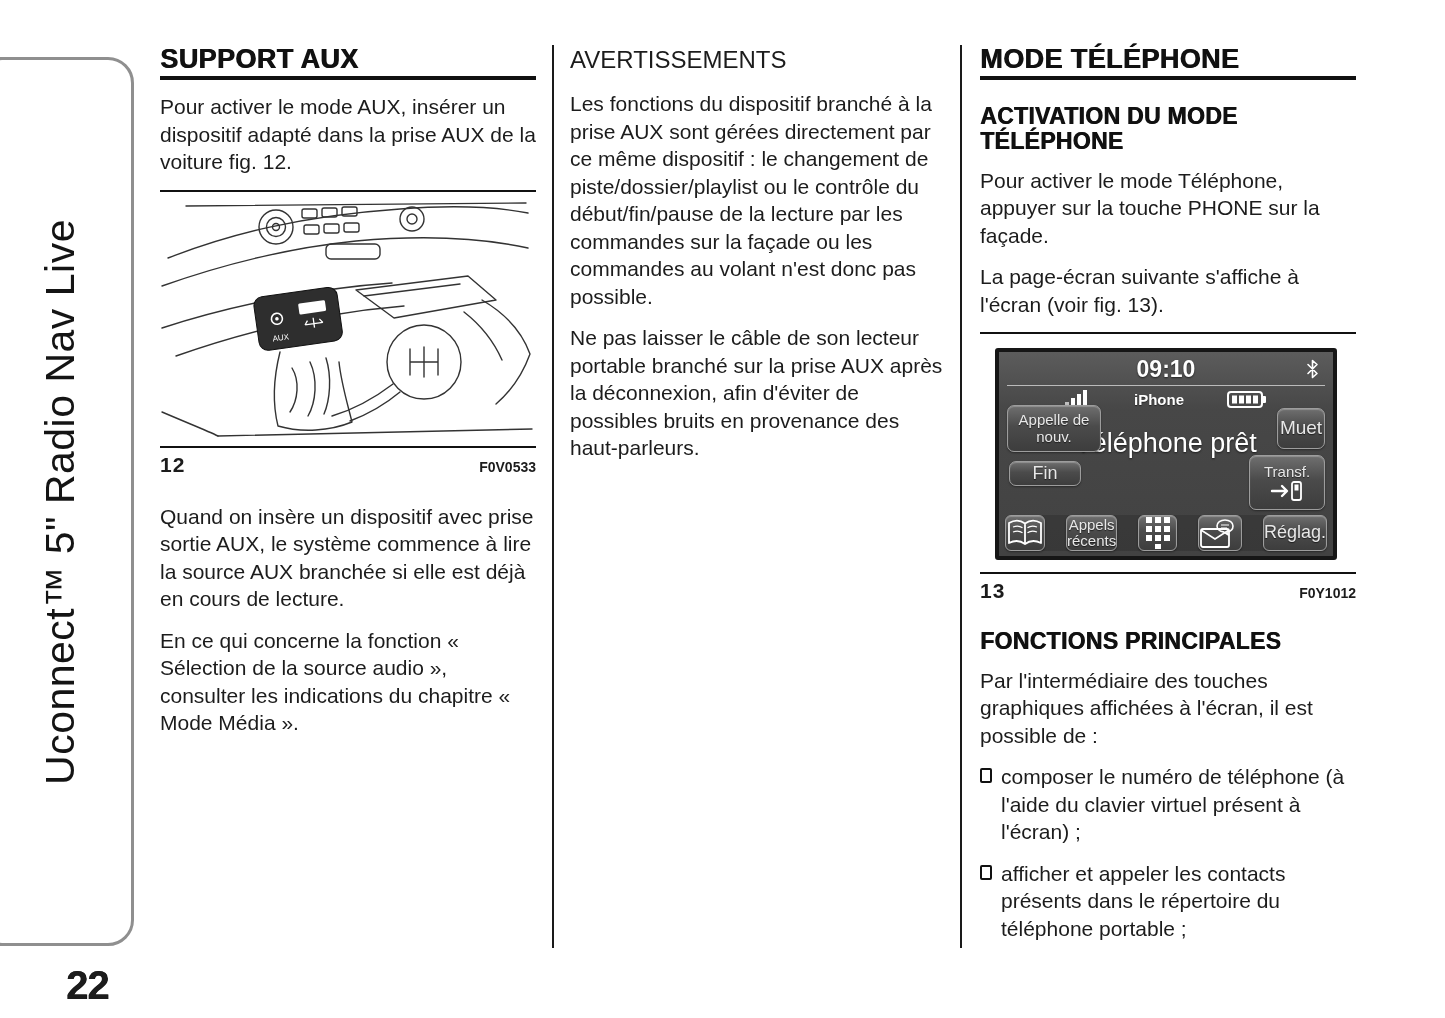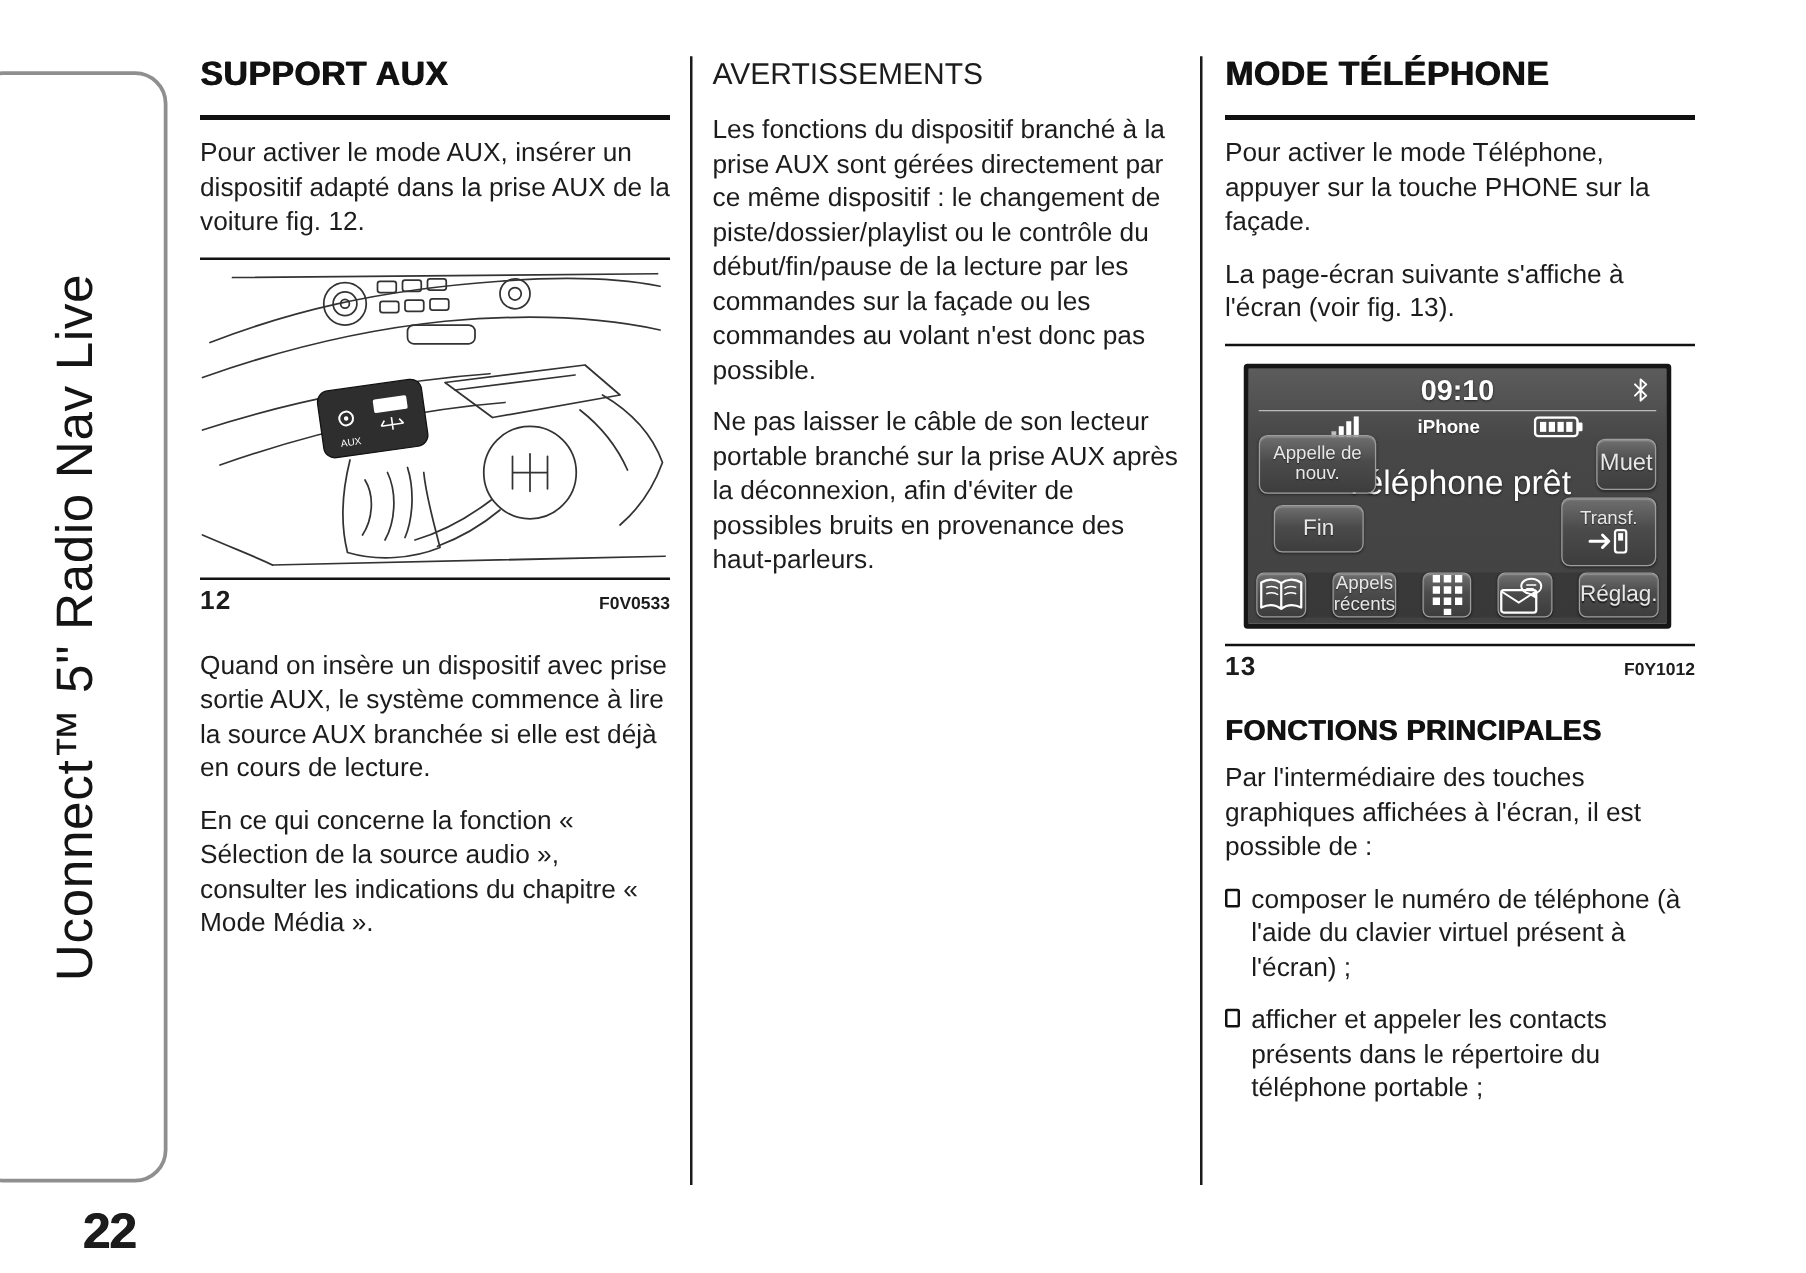--- a/index.html
+++ b/index.html
@@ -32,21 +32,21 @@
   .col-3 { left:980px; }
   .divider {
     position:absolute; top:45px; width:2px; height:903px; background:#1a1a1a;
   }
   .div-1 { left:552px; }
   .div-2 { left:960px; }
 
   h1.sec {
     font-size:27px; font-weight:bold; letter-spacing:.4px; color:#111;
     text-shadow:.8px 0 0 #111;
-    border-bottom:4px solid #111; padding-bottom:17px; margin-bottom:13px;
+    border-bottom:4px solid #111; padding-bottom:1px; margin-bottom:13px;
   }
   h2.warn { font-size:24px; font-weight:normal; margin:2px 0 16px 0; }
   h3.sub {
     font-size:23px; font-weight:bold; line-height:1.08; color:#111;
     letter-spacing:.3px; text-shadow:.7px 0 0 #111; margin:24px 0 13px 0;
   }
   p.body { font-size:21px; line-height:1.31; margin-bottom:14px; }
 
   .pow-icon { vertical-align:-3px; margin:0 3px; }
 
@@ -85,21 +85,21 @@
     font-size:27px; text-shadow:0 1px 2px rgba(0,0,0,.6);
   }
   .scr-btn {
     position:absolute; border:1px solid #9d9d9d; border-radius:7px;
     background:linear-gradient(180deg,#6f6f6f 0%,#4b4b4b 45%,#3d3d3d 100%);
     box-shadow:inset 0 1px 1px rgba(255,255,255,.25), 0 1px 2px rgba(0,0,0,.4);
     color:#e8e8e8; display:flex; flex-direction:column; align-items:center; justify-content:center;
     font-size:15px; line-height:1.1; text-align:center; text-shadow:0 1px 1px rgba(0,0,0,.6);
   }
   .btn-redial { left:8px;  top:53px;  width:94px; height:47px; }
-  .btn-end    { left:20px; top:109px; width:72px; height:38px; font-size:18px; }
+  .btn-end    { left:10px; top:109px; width:72px; height:25px; font-size:18px; }
   .btn-mute   { right:8px; top:56px;  width:48px; height:41px; font-size:19px; }
   .btn-transf { right:8px; top:103px; width:76px; height:55px; }
   .scr-bottom {
     position:absolute; left:6px; right:6px; bottom:5px; height:36px;
     display:flex; gap:21px; background:rgba(0,0,0,.15); border-radius:6px;
   }
   .scr-bottom .scr-btn { position:static; flex:1; height:100%; border-radius:6px; }
   .btn-settings { font-size:18px; }
 
   
@@ -197,20 +197,21 @@
 </div>
 
 <div class="col col-2">
   <h2 class="warn">AVERTISSEMENTS</h2>
   <p class="body">Les fonctions du dispositif branché à la prise AUX sont gérées directement par ce même dispositif : le changement de piste/dossier/playlist ou le contrôle du début/fin/pause de la lecture par les commandes sur la façade ou les commandes au volant n'est donc pas possible.</p>
   <p class="body">Ne pas laisser le câble de son lecteur portable branché sur la prise AUX après la déconnexion, afin d'éviter de possibles bruits en provenance des haut-parleurs.</p>
 </div>
 
 <div class="col col-3">
   <h1 class="sec">MODE TÉLÉPHONE</h1>
+  <h3 class="sub">ACTIVATION DU MODE TÉLÉPHONE</h3>
   <p class="body">Pour activer le mode Téléphone, appuyer sur la touche PHONE sur la façade.</p>
   <p class="body">La page-écran suivante s'affiche à l'écran (voir fig. 13).</p>
 
   <div class="figure">
     <div class="fig-body fig13-body">
       <div class="phone-screen">
         <div class="scr-time">09:10</div>
         <svg class="scr-bt" width="13" height="20" viewBox="0 0 13 20">
           <path d="M2 5.5 L11 14.5 L6.5 18.5 L6.5 1.5 L11 5.5 L2 14.5" fill="none" stroke="#fff" stroke-width="1.6" stroke-linejoin="round" stroke-linecap="round"></path>
         </svg>

